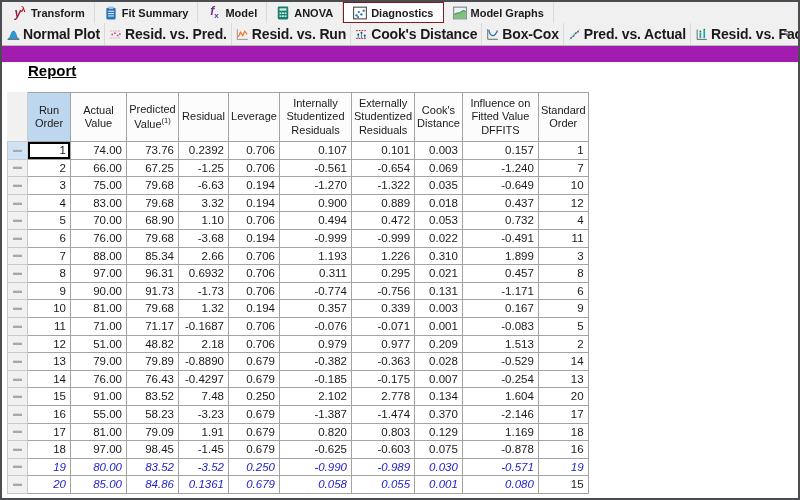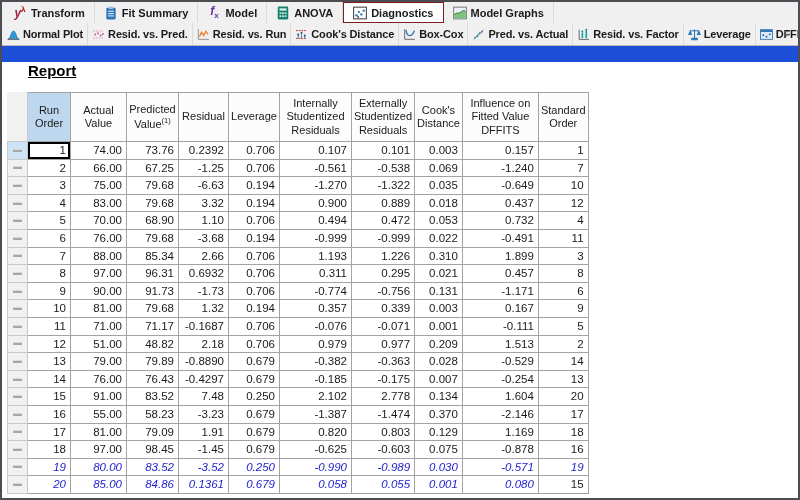--- a/index.html
+++ b/index.html
@@ -1,30 +1,30 @@
 <!DOCTYPE html>
 <html style="--hl: #bdd7ee; --ignored: #2323cc;"><head>
 <meta charset="utf-8">
 <style>
   html,body{margin:0;padding:0;background:#fff;}
   .window{
     position:relative;width:800px;height:500px;box-sizing:border-box;
-    border:2px solid #4b4d52;background:#1d4ed8;overflow:hidden;
+    border:2px solid #4b4d52;background:#a21caf;overflow:hidden;
     font-family:"Liberation Sans",sans-serif;
   }
   
   .tabbar{display:flex;align-items:stretch;background:#f0f0f0;}
   .main-tabs{height:21px;padding-left:2px;}
   .sub-tabs{height:22px;padding-left:1px;border-bottom:1px solid #b9b9b9;position:relative;}
   .tab{
     display:flex;align-items:center;gap:4px;padding:0 9px;
     font-size:11px;font-weight:600;color:#1a1a1a;white-space:nowrap;
     border-right:1px solid #dadada;cursor:default;box-sizing:border-box;
   }
-  .sub-tabs .tab{font-size:11px;letter-spacing:-0.15px;padding:0 4px;gap:3px;}
+  .sub-tabs .tab{font-size:14px;letter-spacing:-0.15px;padding:0 4px;gap:3px;}
   .tab.selected{background:#fff;border:1px solid #7f1d1d;}
   .tab .ticon{display:inline-flex;width:14px;height:14px;align-items:center;justify-content:center;flex:0 0 auto;}
   .sub-tabs .tab .ticon{width:13px;height:13px;}
   .ticon svg{width:100%;height:100%;display:block;}
   .txt-icon{font-weight:700;font-style:italic;font-size:12px;line-height:1;}
   .txt-icon sub,.txt-icon sup{font-size:8px;font-style:normal;}
   .overflow-btn{
     position:absolute;right:3px;top:3px;width:16px;height:16px;
     display:flex;align-items:center;justify-content:center;
   }
@@ -307,21 +307,21 @@
             <tr>
               <td class="gutter">
                 <span class="dash"></span>
               </td>
               <td>2</td>
               <td>66.00</td>
               <td>67.25</td>
               <td>-1.25</td>
               <td>0.706</td>
               <td>-0.561</td>
-              <td>-0.538</td>
+              <td>-0.654</td>
               <td>0.069</td>
               <td>-1.240</td>
               <td>7</td>
             </tr>
             <tr>
               <td class="gutter">
                 <span class="dash"></span>
               </td>
               <td>3</td>
               <td>75.00</td>
@@ -444,21 +444,21 @@
                 <span class="dash"></span>
               </td>
               <td>11</td>
               <td>71.00</td>
               <td>71.17</td>
               <td>-0.1687</td>
               <td>0.706</td>
               <td>-0.076</td>
               <td>-0.071</td>
               <td>0.001</td>
-              <td>-0.111</td>
+              <td>-0.083</td>
               <td>5</td>
             </tr>
             <tr>
               <td class="gutter">
                 <span class="dash"></span>
               </td>
               <td>12</td>
               <td>51.00</td>
               <td>48.82</td>
               <td>2.18</td>

